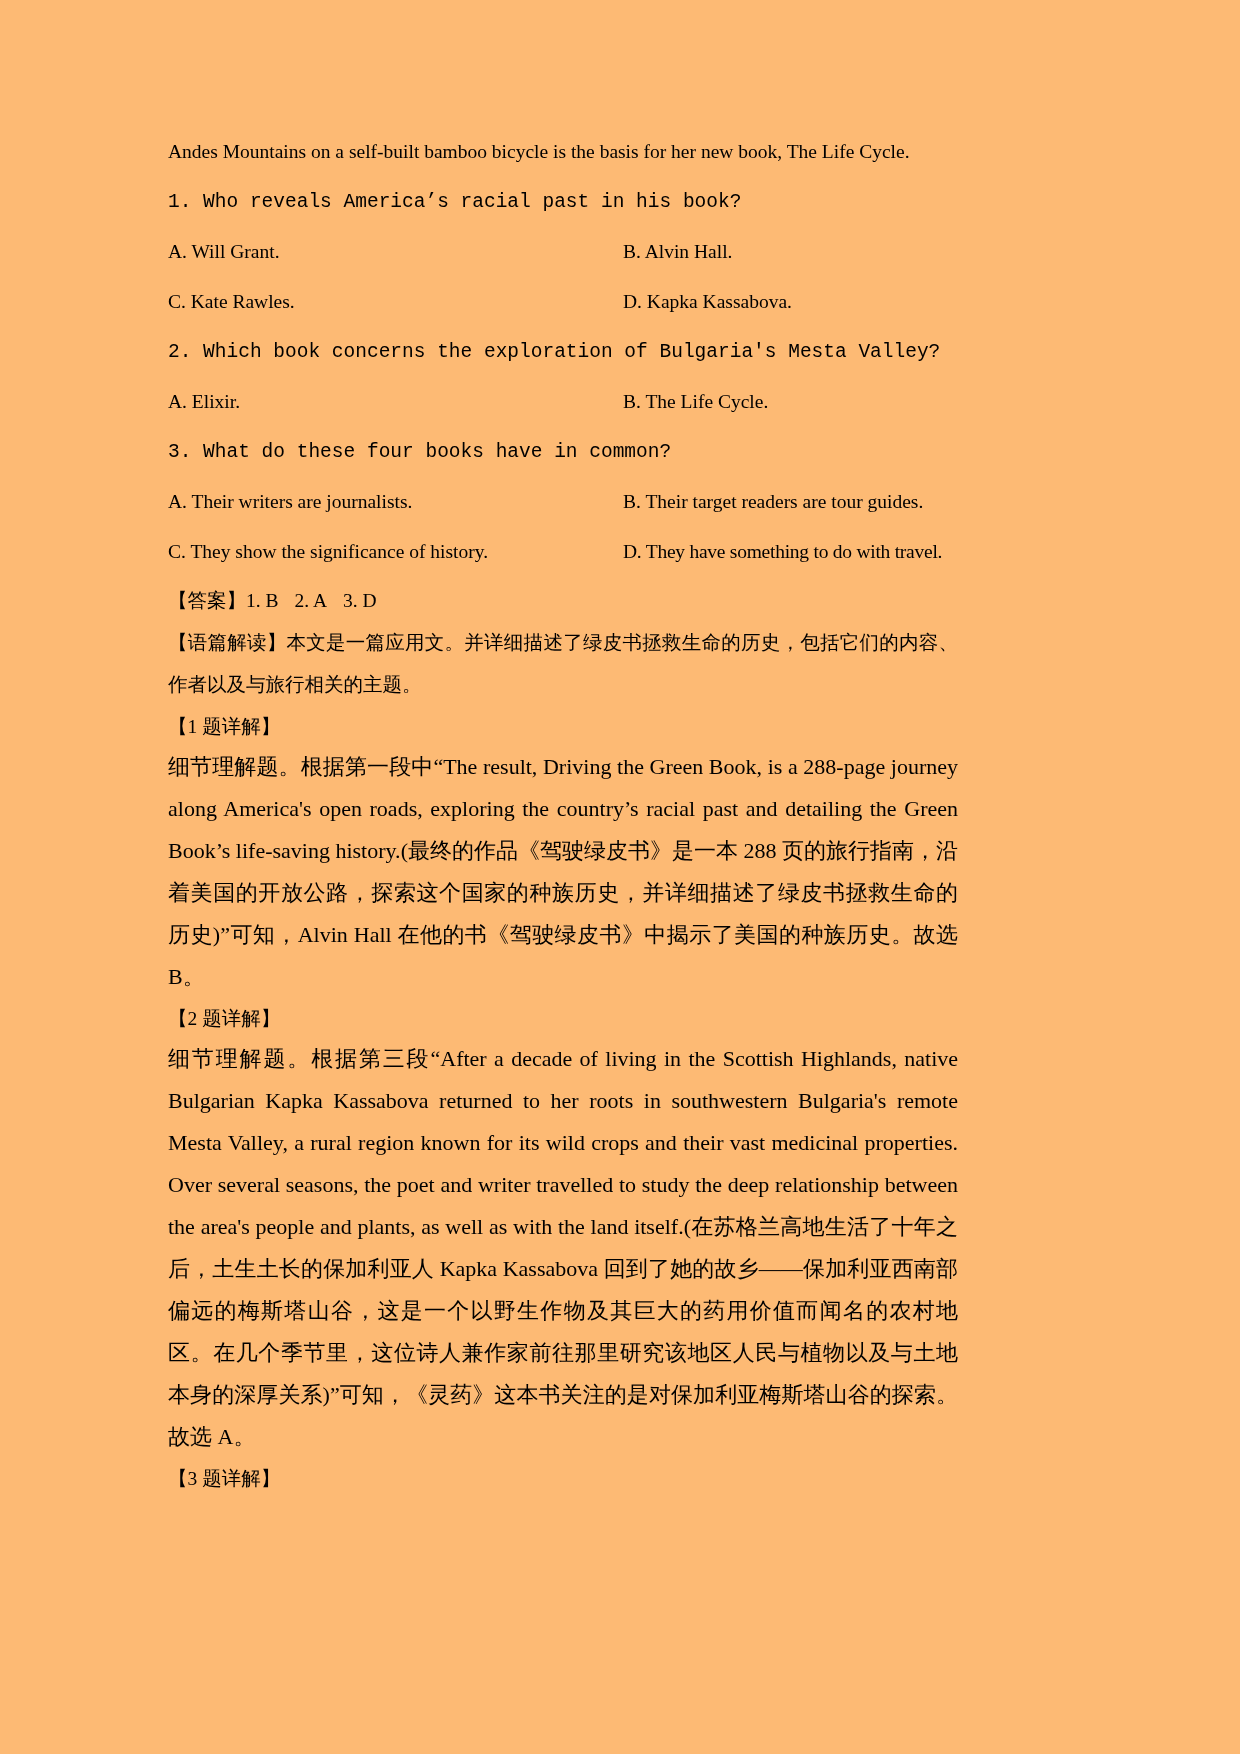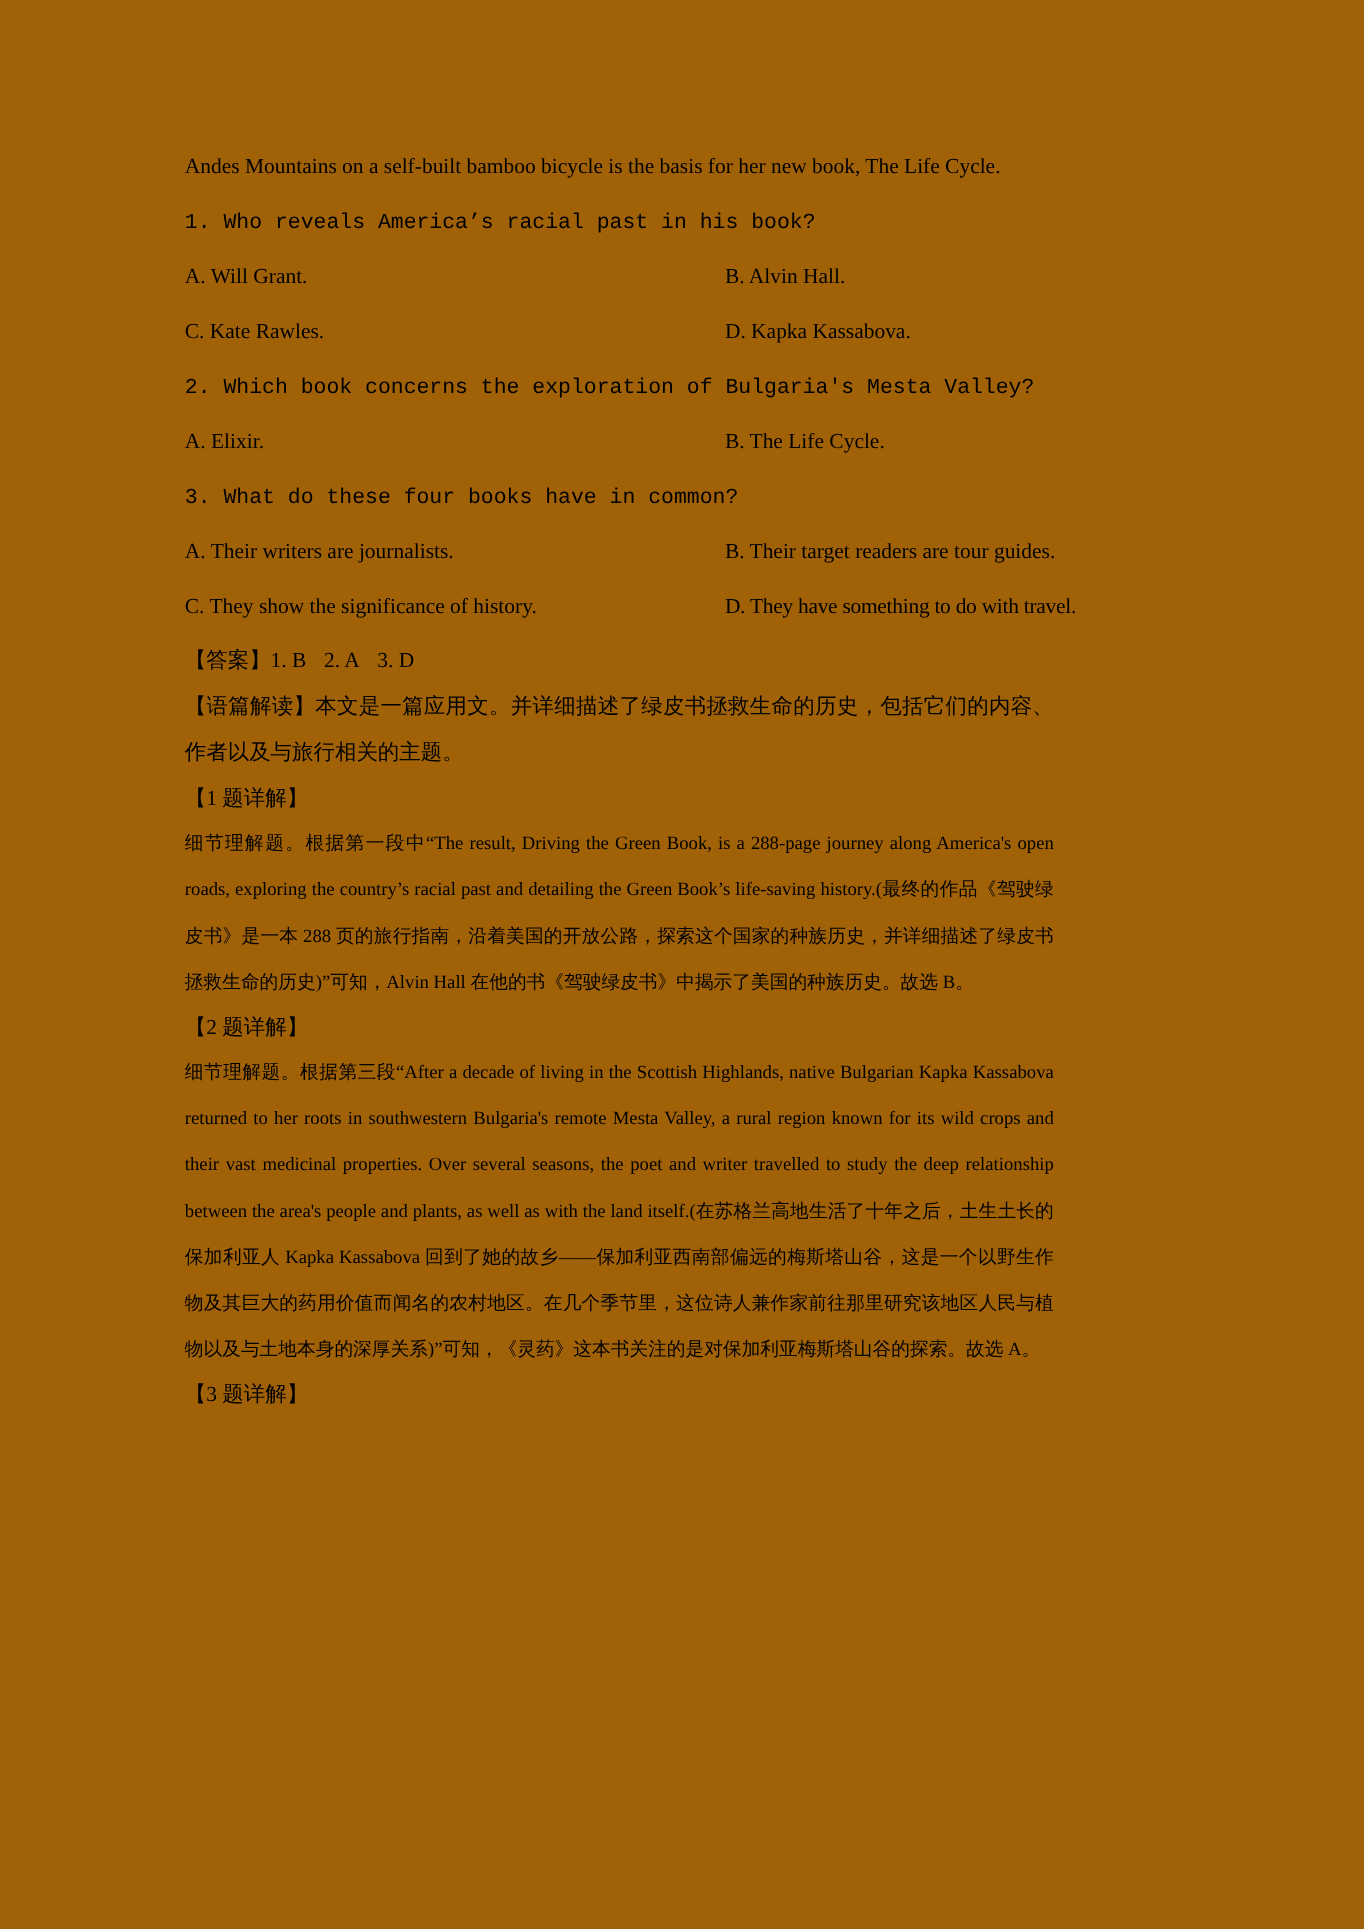--- a/index.html
+++ b/index.html
@@ -14,21 +14,21 @@
     color: #000000;
     position: relative;
     overflow: hidden;
   }
   .page {
     position: absolute;
     left: 0;
     top: 0;
     width: 1240px;
     height: 1754px;
-    background: #a16207;
+    background: #fdba74;
   }
   .content {
     position: absolute;
     left: 168px;
     top: 132px;
     width: 790px;
   }
 
   
   .intro-line {
@@ -48,21 +48,20 @@
   }
   .options {
     display: block;
     margin: 0 0 10px 0;
   }
   .option-row {
     display: flex;
     font-size: 19.5px;
     line-height: 40px;
     margin-bottom: 10px;
-    gap: 36px;
   }
   .opt-left {
     width: 455px;
     flex: 0 0 455px;
     white-space: nowrap;
   }
   .opt-right {
     flex: 1 1 auto;
     white-space: nowrap;
   }
@@ -89,21 +88,21 @@
     margin: 0;
     text-align: justify;
   }
   .heading-line {
     font-size: 19.5px;
     line-height: 38px;
     margin: 2px 0 0 0;
     white-space: nowrap;
   }
   .mix-para {
-    font-size: 17px;
+    font-size: 22px;
     line-height: 42px;
     margin: 0;
     text-align: justify;
     text-justify: inter-ideograph;
   }
   .en {
     font-family: "Liberation Serif", "DejaVu Serif", serif;
   }
   .cn {
     font-family: "Liberation Serif", "DejaVu Serif", serif;

